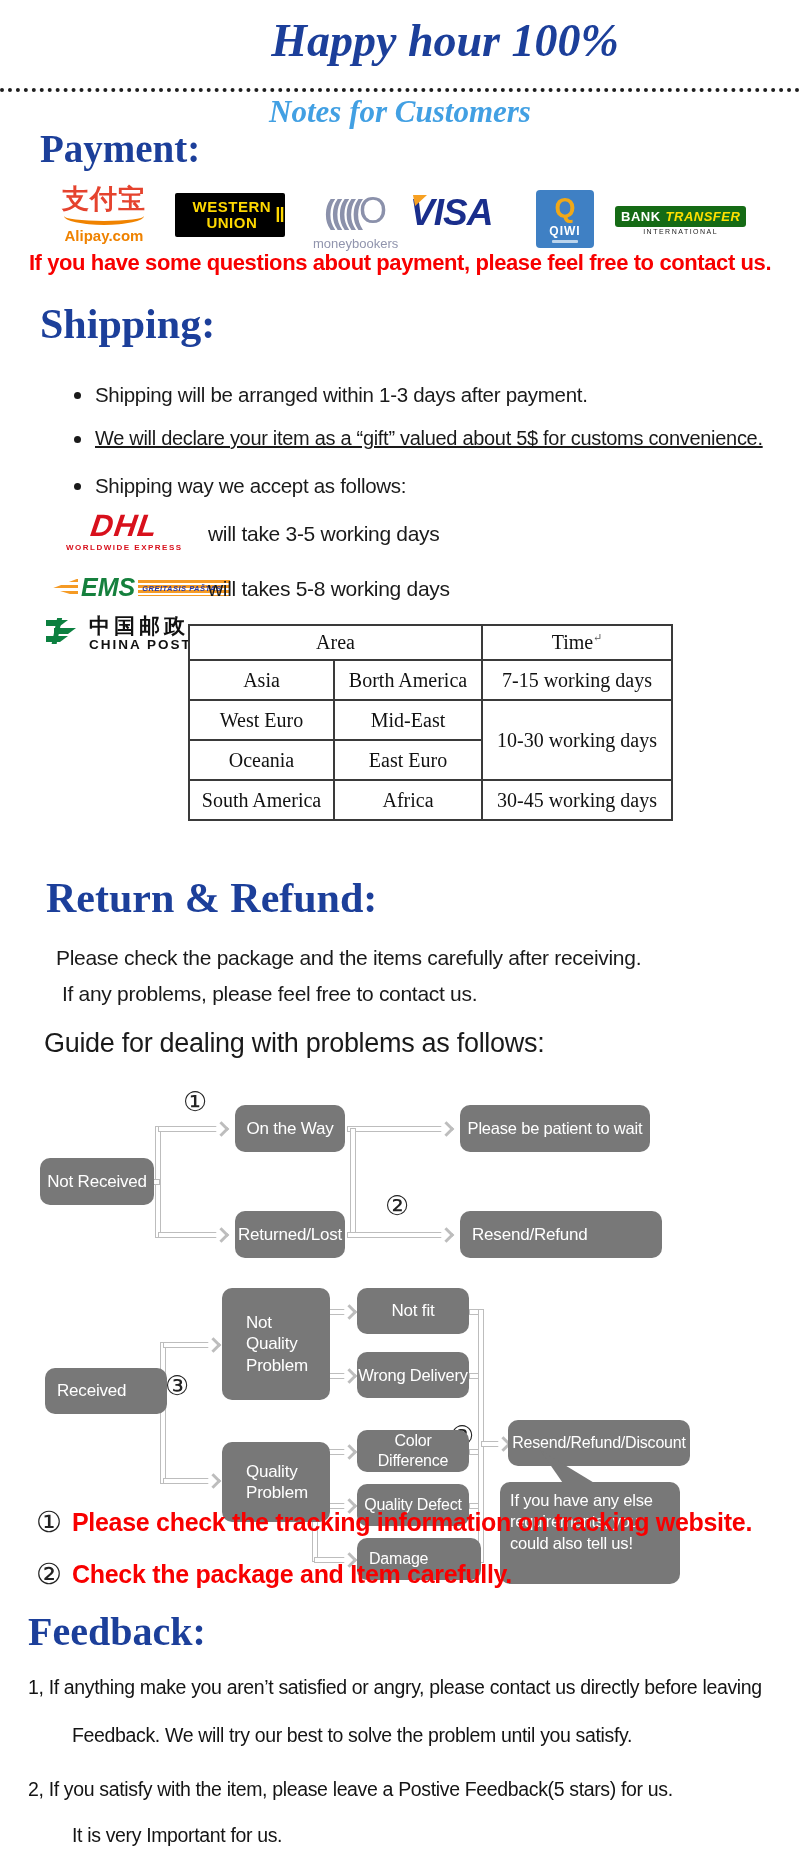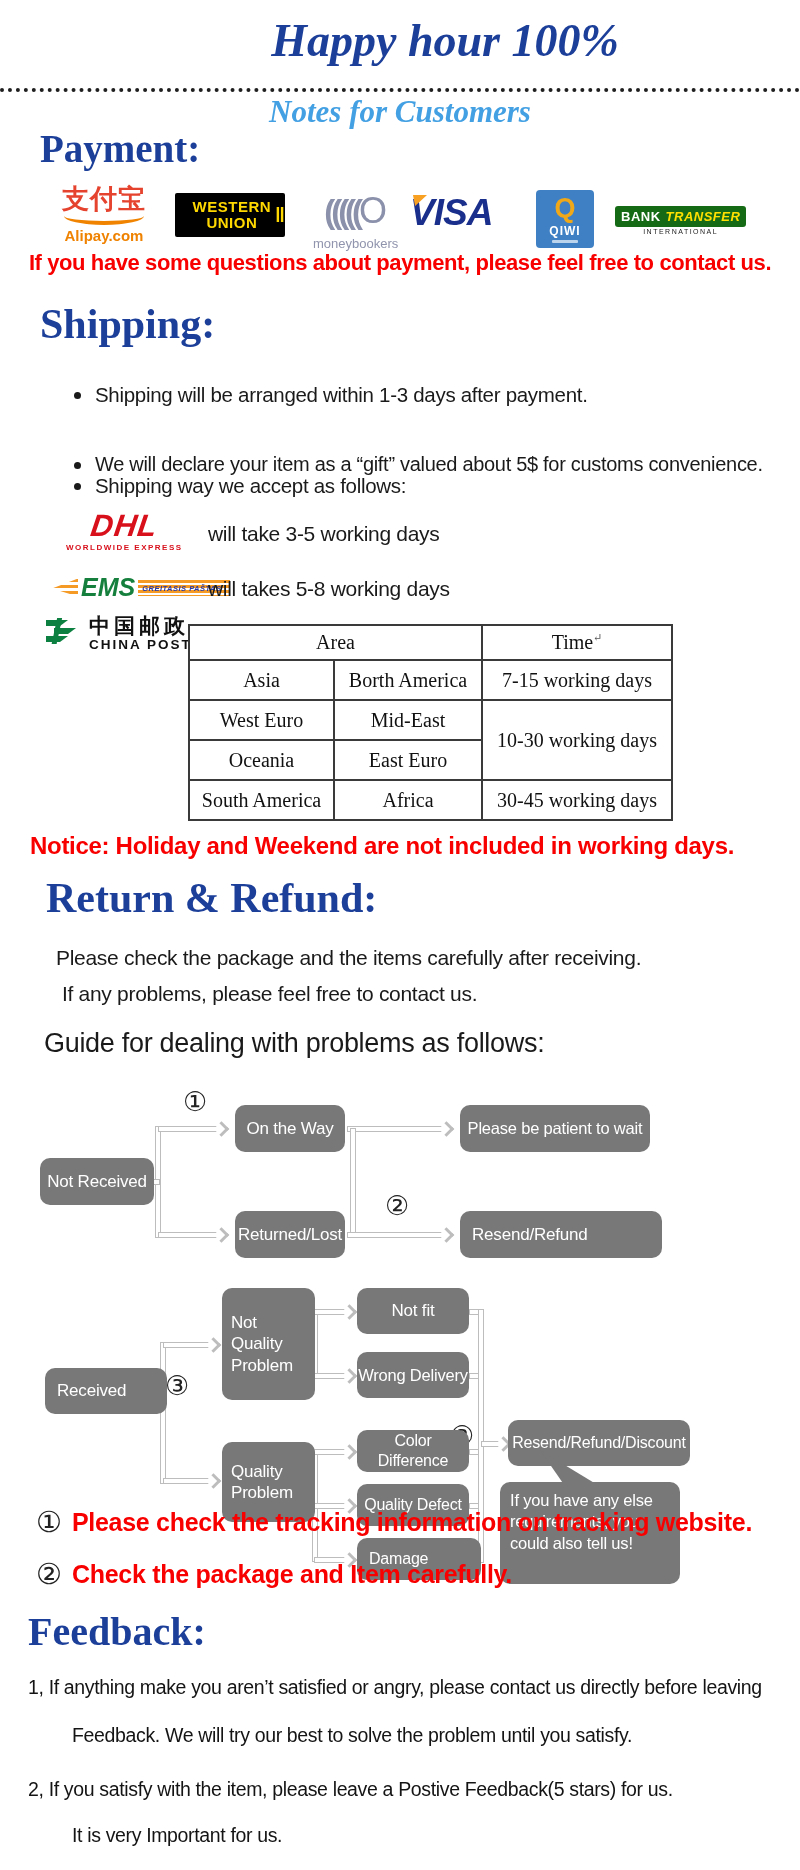--- a/index.html
+++ b/index.html
@@ -56,21 +56,21 @@
   table.ship{border-collapse:collapse;table-layout:fixed;width:483px;
              font-family:"Liberation Serif","DejaVu Serif",serif;font-size:20px;color:#111;}
   table.ship td,table.ship th{border:2px solid #3a3a3a;text-align:center;padding:0;height:38px;font-weight:normal;}
   table.ship th{height:33px;}
   .time-mark{font-size:11px;color:#555;vertical-align:super;}
 
   
   .flow-box{position:absolute;background:#787878;color:#fff;border-radius:10px;
             display:flex;align-items:center;justify-content:center;text-align:center;
             font-size:17px;letter-spacing:-0.2px;line-height:1.25;}
-  .flow-box.left{justify-content:flex-start;padding-left:9px;text-align:left;}
+  .flow-box.left{justify-content:flex-start;padding-left:24px;text-align:left;}
   .preline{white-space:pre-line;}
   .ln{position:absolute;background:#fff;border:1.6px solid #bdbdbd;box-sizing:border-box;}
   .ln.h{height:6px;}
   .ln.v{width:6px;}
   .ln.arr::after{content:"";position:absolute;right:-4px;top:50%;width:8px;height:8px;
                  border-top:3px solid #bdbdbd;border-right:3px solid #bdbdbd;background:#fff;
                  transform:translateY(-50%) rotate(45deg);}
   .circ-num{font-size:27px;color:#222;font-family:"DejaVu Sans",sans-serif;line-height:1;}
   .bubble{position:absolute;background:#787878;color:#fff;border-radius:10px;padding:8px 10px;
           font-size:16.5px;line-height:1.3;letter-spacing:-0.2px;}
@@ -134,21 +134,21 @@
   </div>
 
   <div class="abs red" style="top:250px;left:0;width:800px;text-align:center;font-size:22px;font-weight:bold;letter-spacing:-0.4px;">If you have some questions about payment, please feel free to contact us.</div>
 
   <div class="abs heading" style="top:300px;left:40px;font-size:42px;">Shipping:</div>
 
   <div class="abs bullet-row" style="top:383px;left:74px;width:700px;">
     <span class="bullet-dot"></span>
     <span class="body-txt">Shipping will be arranged within 1-3 days after payment.</span>
   </div>
-  <div class="abs bullet-row" style="top:453px;left:74px;width:710px;">
+  <div class="abs bullet-row" style="top:427px;left:74px;width:710px;text-decoration:underline;">
     <span class="bullet-dot"></span>
     <span class="body-txt" style="font-size:20px;">We will declare your item as a “gift” valued about 5$ for customs convenience.</span>
   </div>
   <div class="abs bullet-row" style="top:474px;left:74px;width:700px;">
     <span class="bullet-dot"></span>
     <span class="body-txt">Shipping way we accept as follows:</span>
   </div>
 
   <div class="abs" style="top:512px;left:66px;display:flex;flex-direction:column;align-items:center;">
     <span class="dhl-txt">DHL</span>
@@ -206,21 +206,20 @@
       <td>East Euro</td>
     </tr>
     <tr>
       <td>South America</td>
       <td>Africa</td>
       <td>30-45 working days</td>
     </tr>
   </tbody>
     </table>
 
-  <div class="abs red" style="top:832px;left:30px;font-size:24px;font-weight:bold;letter-spacing:-0.3px;">Notice: Holiday and Weekend are not included in working days.</div>
 
   <div class="abs heading" style="top:874px;left:46px;font-size:42px;">Return &amp; Refund:</div>
   <div class="abs body-txt" style="top:946px;left:56px;font-size:21px;">Please check the package and the items carefully after receiving.</div>
   <div class="abs body-txt" style="top:982px;left:62px;font-size:21px;">If any problems, please feel free to contact us.</div>
   <div class="abs body-txt" style="top:1028px;left:44px;font-size:27px;">Guide for dealing with problems as follows:</div>
 
   <span class="abs circ-num" style="top:1088px;left:183px;">①</span>
   <div class="ln v" style="top:1126px;left:155px;height:112px;"></div>
   <div class="ln h" style="top:1179px;left:150px;width:10px;"></div>
   <div class="ln h arr" style="top:1126px;left:158px;width:66px;"></div>

